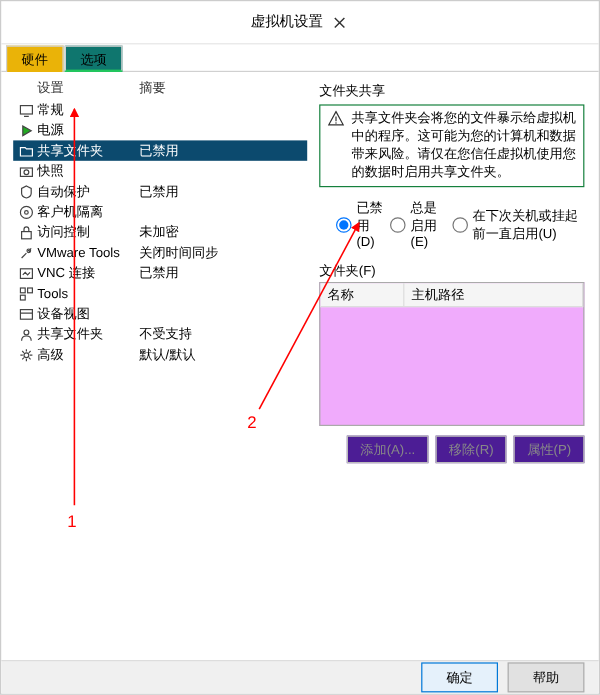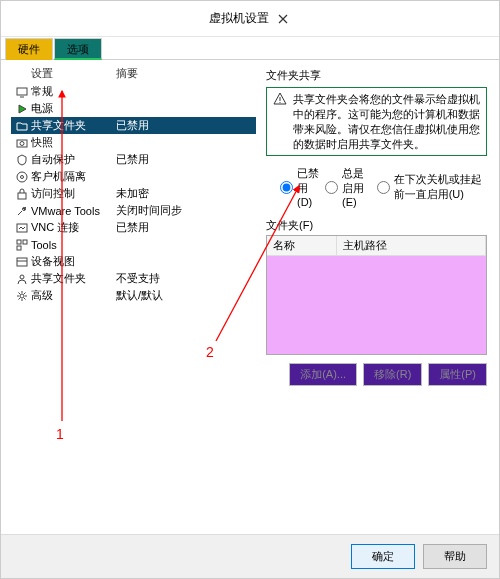--- a/index.html
+++ b/index.html
@@ -32,21 +32,21 @@
 .radios label { display: flex; align-items: center; gap: 4px; cursor: pointer; }
 .folder-title { margin-top: 8px; margin-bottom: 2px; }
 .folder-list { border: 1px solid #aaa; background: #f0abfc; height: 120px; display: flex; flex-direction: column; }
 .folder-hdr { display: flex; border-bottom: 1px solid #ddd; background: #f5f5f5; }
 .folder-hdr > div { padding: 2px 6px; border-right: 1px solid #ddd; }
 .fh-name { width: 70px; }
 .fh-path { flex: 1; }
 .folder-body { flex: 1; }
 .folder-buttons { display: flex; justify-content: flex-end; gap: 6px; margin-top: 8px; }
 .folder-buttons button { padding: 3px 10px; border: 1px solid #bbb; background: #4c1d95; color: #888; cursor: default; }
-.footer { position: absolute; bottom: 0; left: 0; right: 0; height: 44px; border-top: 1px solid #ddd; display: flex; justify-content: flex-end; align-items: center; gap: 8px; padding-right: 12px; background: #f0f0f0; }
+.footer { position: absolute; bottom: 0; left: 0; right: 0; height: 28px; border-top: 1px solid #ddd; display: flex; justify-content: flex-end; align-items: center; gap: 8px; padding-right: 12px; background: #f0f0f0; }
 .footer button { padding: 4px 20px; border: 1px solid #adadad; background: #e1e1e1; cursor: pointer; }
 .footer button.primary { background: #e5f1fb; border-color: #0078d7; }
 .annotation-line { position: absolute; pointer-events: none; }
 .annotation-text { position: absolute; color: #f00; font-size: 14px; pointer-events: none; }
 </style>
 </head>
 <body>
 
 <div class="titlebar">
   <span class="title">虚拟机设置</span>

